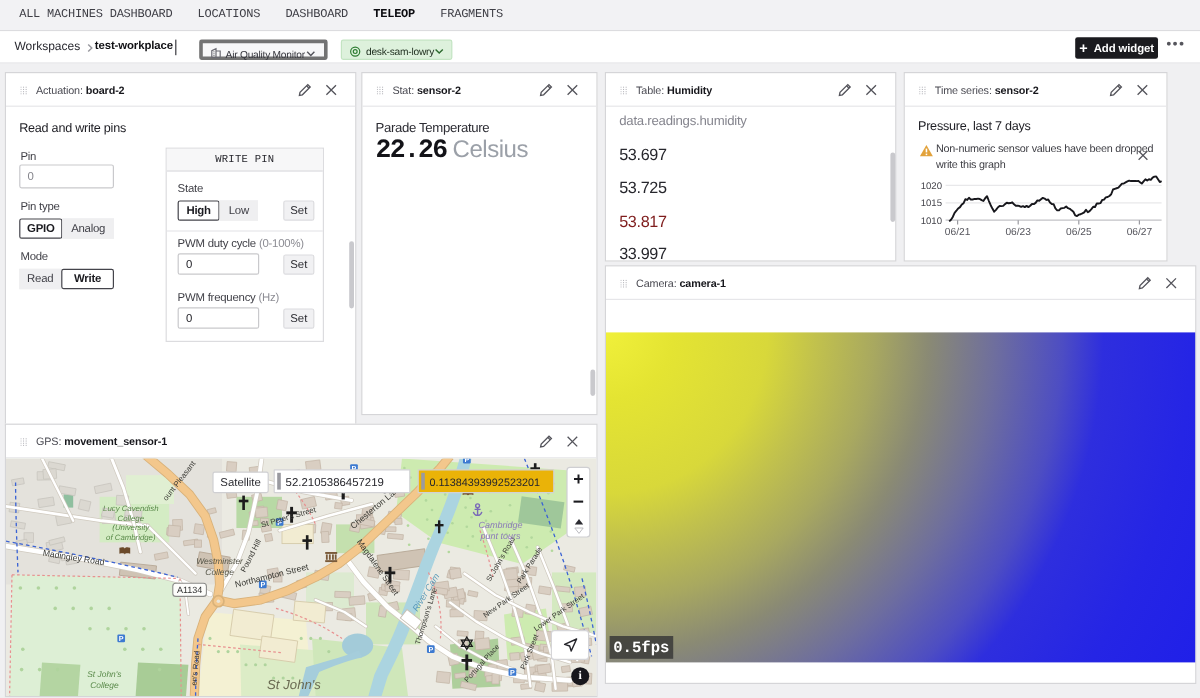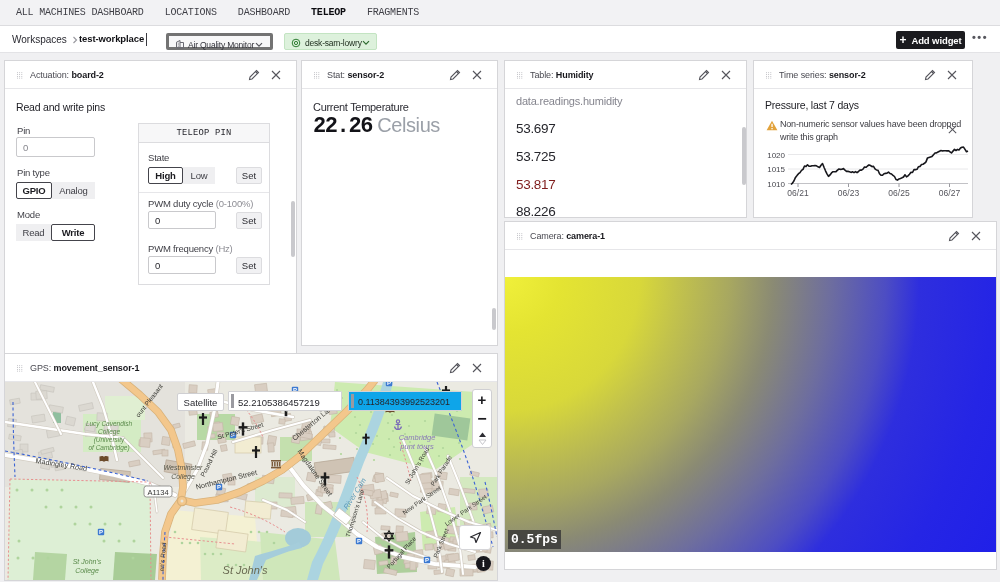--- a/index.html
+++ b/index.html
@@ -104,21 +104,21 @@
       <div class="off" style="width:43px">Analog</div>
     </div>
   <div class="lbl" style="position:absolute;left:12px;top:148px">Mode</div>
   <div class="seg" style="left:11px;top:163px;width:79px">
       <div class="off" style="width:35px">Read</div>
       <div class="on" style="width:44px">Write</div>
     </div>
 
   <div style="position:absolute;left:133px;top:62px;width:132px;height:162px;border:1px solid #dcdcdf">
     <div style="height:19px;background:#f7f7f8;border-bottom:1px solid #dcdcdf;display:flex;align-items:center;justify-content:center">
-        <span class="mono" style="font-size:8.8px;letter-spacing:0.2px;color:#26262c">TELEOP PIN</span>
+        <span class="mono" style="font-size:8.8px;letter-spacing:0.2px;color:#26262c">WRITE PIN</span>
       </div>
     <div class="lbl" style="position:absolute;left:9px;top:28px">State</div>
     <div class="seg" style="left:9px;top:43px">
         <div class="on" style="width:35px">High</div>
         <div class="off" style="width:32px">Low</div>
       </div>
     <div class="setb" style="left:97px;top:43px;width:26px;height:17px">Set</div>
     <div style="position:absolute;left:0;top:68px;width:130px;height:1px;background:#e6e6e9"></div>
     <div class="lbl" style="position:absolute;left:9px;top:74px">PWM duty cycle <span style="color:#8d8d94">(0-100%)</span></div>
     <div class="inp" style="position:absolute;left:9px;top:87px;width:68px;height:18px;color:#26262c">0</div>
@@ -150,21 +150,21 @@
       </svg>
     <span class="ttl">Stat: <b>sensor-2</b></span>
     <svg class="hic pencil" viewBox="0 0 12 12">
         <path d="M1.5 10.5l.5-2.5 6.5-6.5 2 2-6.5 6.5z" stroke="#55555c" stroke-width="1.1" fill="none"></path>
         <path d="M7.5 2.5l2 2" stroke="#55555c" stroke-width="1.1"></path>
       </svg>
     <svg class="hic xic" viewBox="0 0 12 12">
         <path d="M2 2l8 8M10 2l-8 8" stroke="#55555c" stroke-width="1.1"></path>
       </svg>
   </div>
-  <div style="position:absolute;left:11px;top:40px;font-size:11px;letter-spacing:-0.3px;color:#2c2c33">Current Temperature</div>
+  <div style="position:absolute;left:11px;top:40px;font-size:11px;letter-spacing:-0.3px;color:#2c2c33">Parade Temperature</div>
   <div style="position:absolute;left:11px;top:51px;line-height:26px;white-space:nowrap"><span class="mono" style="font-size:22px;font-weight:bold;color:#131318;letter-spacing:-1.4px">22.26</span><span style="font-size:20px;color:#9ba0a8;letter-spacing:-0.4px"> Celsius</span></div>
   <div style="position:absolute;right:1px;top:247px;width:4px;height:22px;background:#c9c9cd;border-radius:2px"></div>
 </div>
 
 <div class="card" id="tbl" style="left:504px;top:60px;width:243px;height:158px">
   <div class="chead">
       <svg class="dots" viewBox="0 0 11 11">
         <g fill="#b4b4ba">
           <rect x="0" y="0" width="1.6" height="1.6"></rect>
           <rect x="4" y="0" width="1.6" height="1.6"></rect>
@@ -186,21 +186,21 @@
         <path d="M7.5 2.5l2 2" stroke="#55555c" stroke-width="1.1"></path>
       </svg>
     <svg class="hic xic" viewBox="0 0 12 12">
         <path d="M2 2l8 8M10 2l-8 8" stroke="#55555c" stroke-width="1.1"></path>
       </svg>
   </div>
   <div style="position:absolute;left:11px;top:34px;font-size:11px;letter-spacing:-0.2px;color:#85858e">data.readings.humidity</div>
   <div style="position:absolute;left:11px;top:60px;font-size:13.5px;letter-spacing:-0.3px;color:#26262c">53.697</div>
   <div style="position:absolute;left:11px;top:88px;font-size:13.5px;letter-spacing:-0.3px;color:#26262c">53.725</div>
   <div style="position:absolute;left:11px;top:116px;font-size:13.5px;letter-spacing:-0.3px;color:#7f1d1d">53.817</div>
-  <div style="position:absolute;left:11px;top:143px;font-size:13.5px;letter-spacing:-0.3px;color:#26262c">88.226</div>
+  <div style="position:absolute;left:11px;top:143px;font-size:13.5px;letter-spacing:-0.3px;color:#26262c">33.997</div>
   <div style="position:absolute;right:0px;top:66px;width:4px;height:58px;background:#c9c9cd;border-radius:2px"></div>
 </div>
 
 <div class="card" id="ts" style="left:753px;top:60px;width:220px;height:158px">
   <div class="chead">
       <svg class="dots" viewBox="0 0 11 11">
         <g fill="#b4b4ba">
           <rect x="0" y="0" width="1.6" height="1.6"></rect>
           <rect x="4" y="0" width="1.6" height="1.6"></rect>
           <rect x="8" y="0" width="1.6" height="1.6"></rect>
@@ -786,21 +786,21 @@
 <text x="352" y="113" font-size="7.5" fill="#5a9ab8" text-anchor="middle" font-family="Liberation Sans" font-style="italic" font-weight="normal" transform="rotate(-58 352 113)">River Cam</text>
 <text x="302" y="28" font-size="6.5" fill="#999" text-anchor="middle" font-family="Liberation Sans" font-style="italic" font-weight="normal">(Clare College)</text>
 </svg>
   </div>
 
   <div style="position:absolute;left:172px;top:39px;width:47px;height:18px;background:#fff;border:1px solid #cfcfd2;border-radius:2px;display:flex;align-items:center;justify-content:center;font-size:9.5px;color:#2c2c32">Satellite</div>
   <div style="position:absolute;left:223px;top:37px;width:114px;height:20px;background:#fff;border:1px solid #d2d2d5;border-radius:1px">
     <div style="position:absolute;left:2px;top:2px;width:3px;height:14px;background:#9a9aa0"></div>
     <span style="position:absolute;left:9px;top:5px;font-size:9.5px;color:#26262c">52.2105386457219</span>
   </div>
-  <div style="position:absolute;left:343px;top:37px;width:114px;height:20px;background:#0ea5e9;border:1px solid #d2d2d5;border-radius:1px">
+  <div style="position:absolute;left:343px;top:37px;width:114px;height:20px;background:#eab308;border:1px solid #d2d2d5;border-radius:1px">
     <div style="position:absolute;left:2px;top:2px;width:3px;height:14px;background:#9a9aa0"></div>
     <span style="position:absolute;left:9px;top:5px;font-size:9px;color:#26262c">0.11384393992523201</span>
   </div>
   <div style="position:absolute;left:467px;top:35px;width:20px;height:59px;background:#fff;border:1px solid #cfcfd2;border-radius:3px">
     <div style="position:absolute;left:0;top:0;width:18px;height:19px;display:flex;align-items:center;justify-content:center;font-size:15px;font-weight:bold;color:#1b1b1f">+</div>
     <div style="position:absolute;left:0;top:19px;width:18px;height:19px;display:flex;align-items:center;justify-content:center;font-size:16px;font-weight:bold;color:#1b1b1f">−</div>
     <svg style="position:absolute;left:5px;top:42px" width="9" height="13" viewBox="0 0 9 13">
         <path d="M4.5 0.5L8 5H1z" fill="#2c2c32"></path>
         <path d="M4.5 12.5L1 8h7z" fill="#fff" stroke="#b9b9be" stroke-width="0.8"></path>
       </svg>

